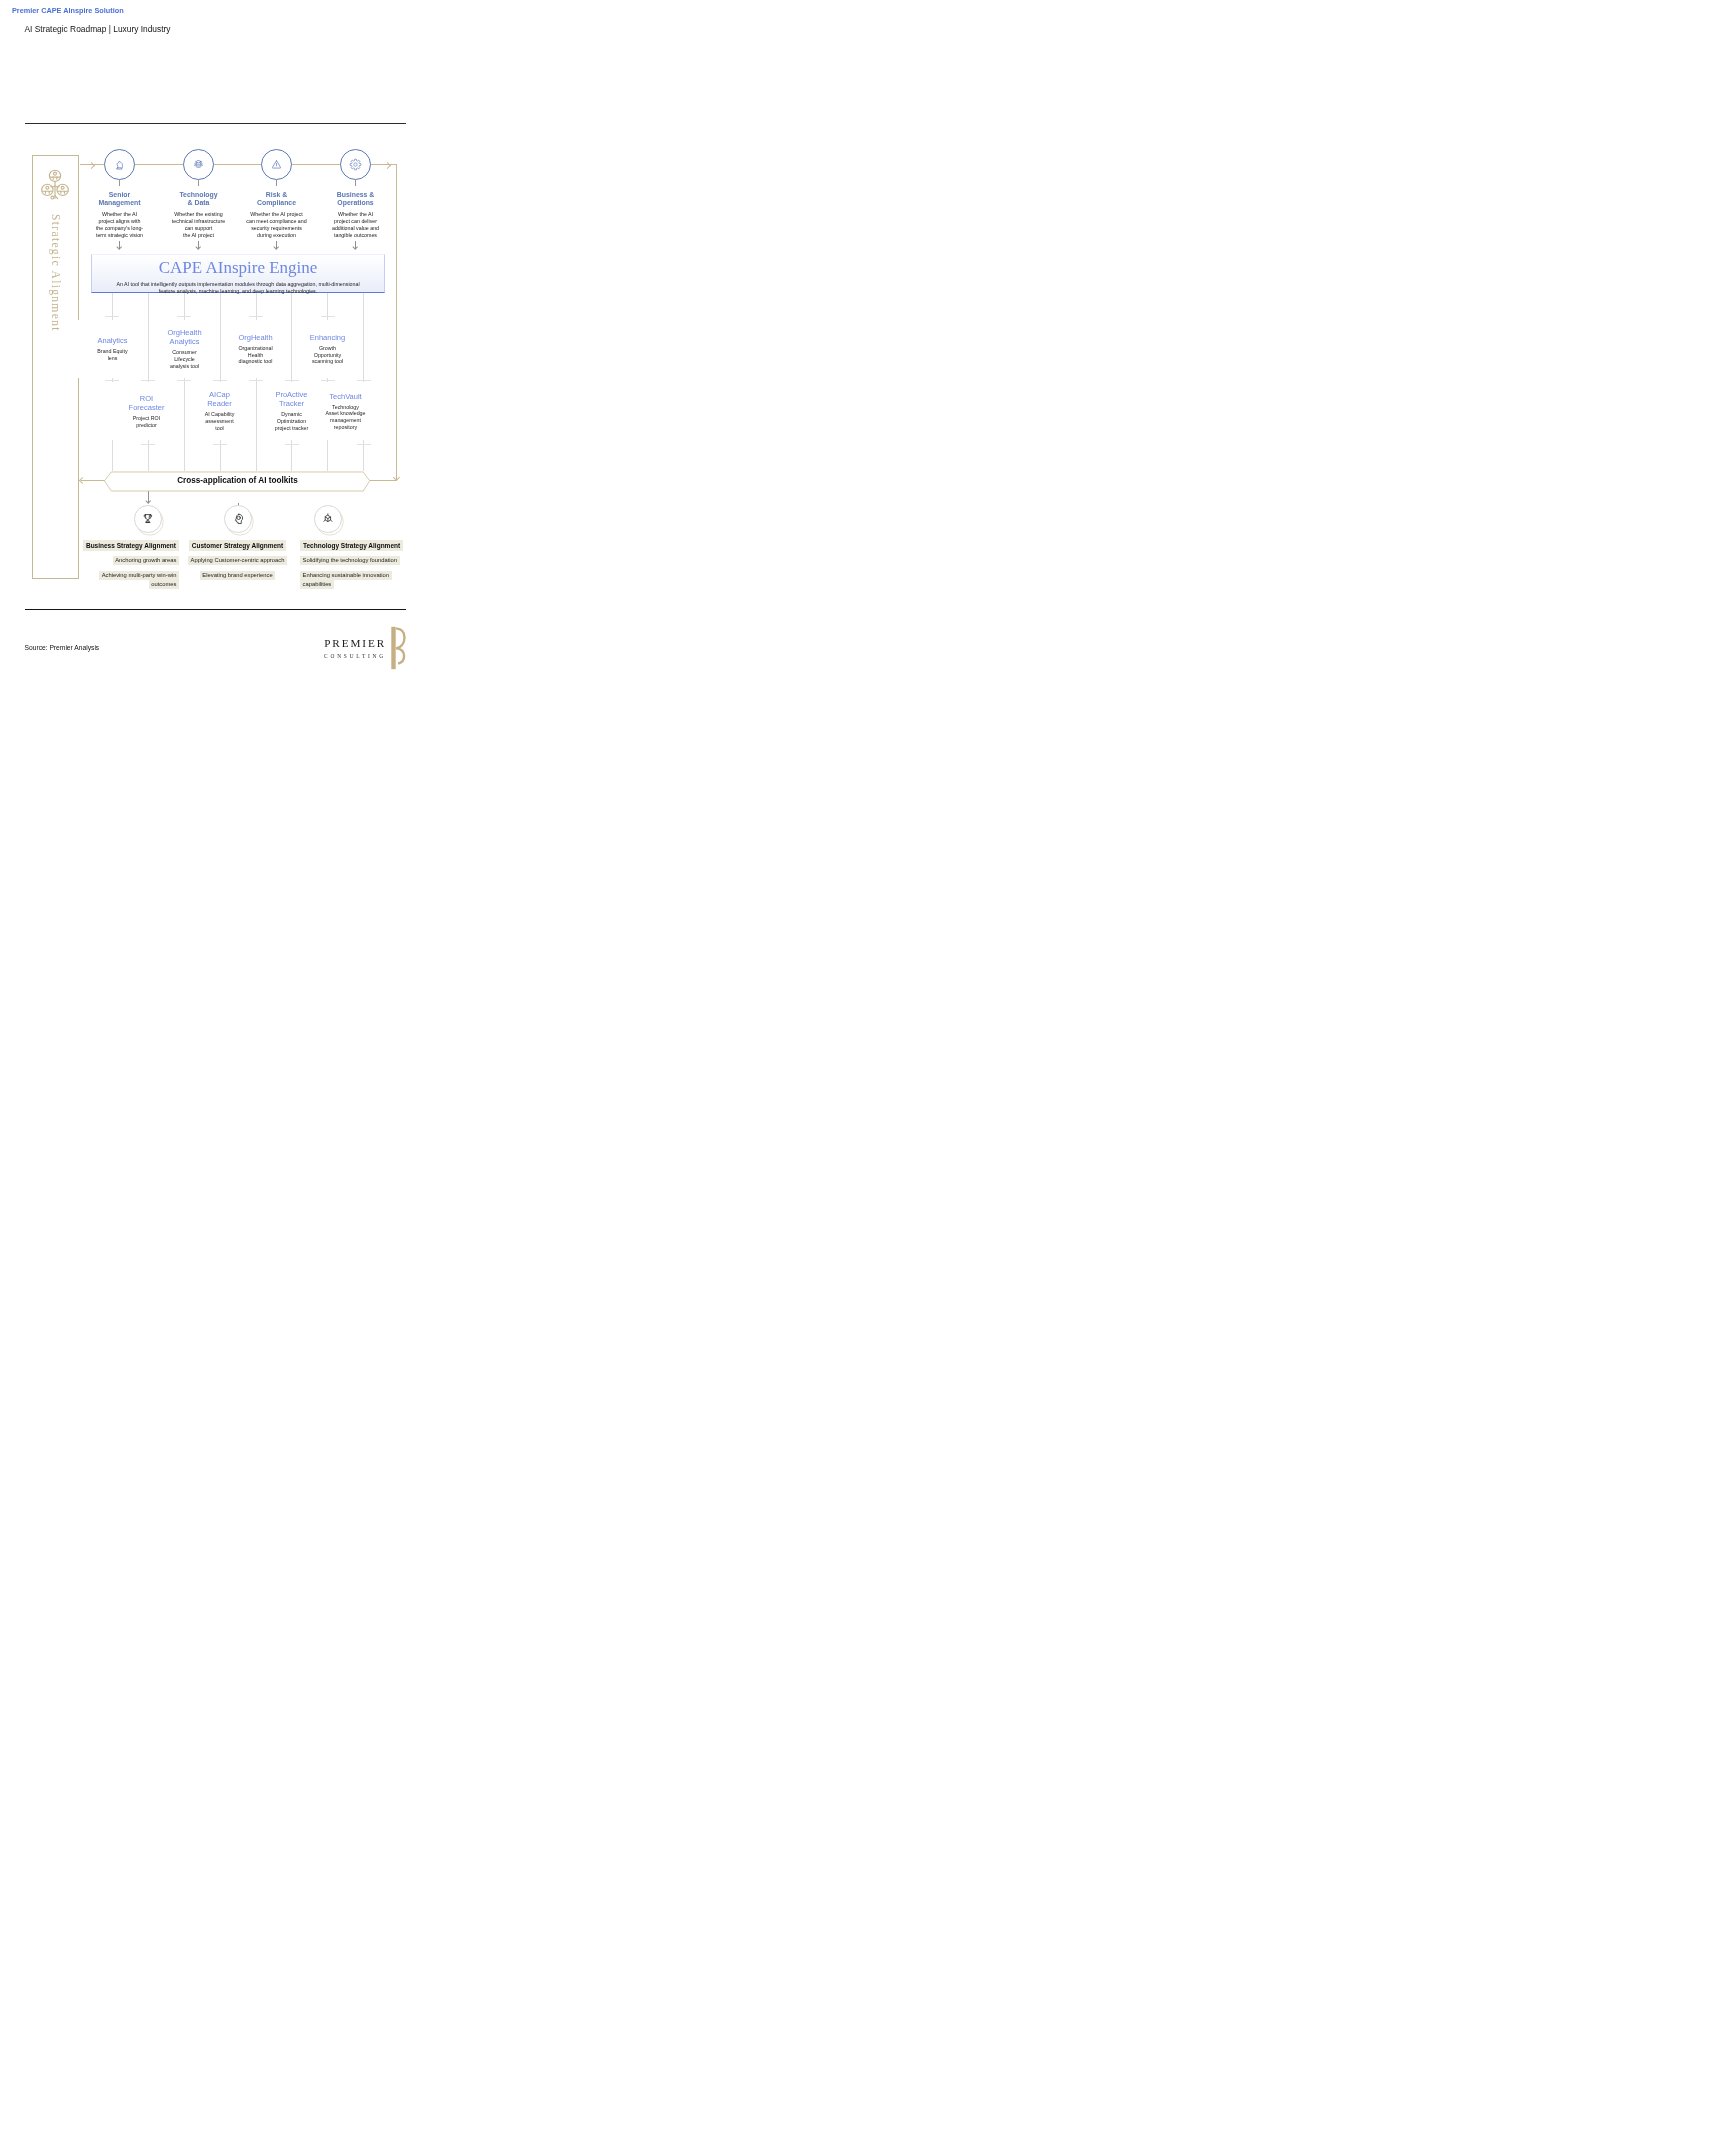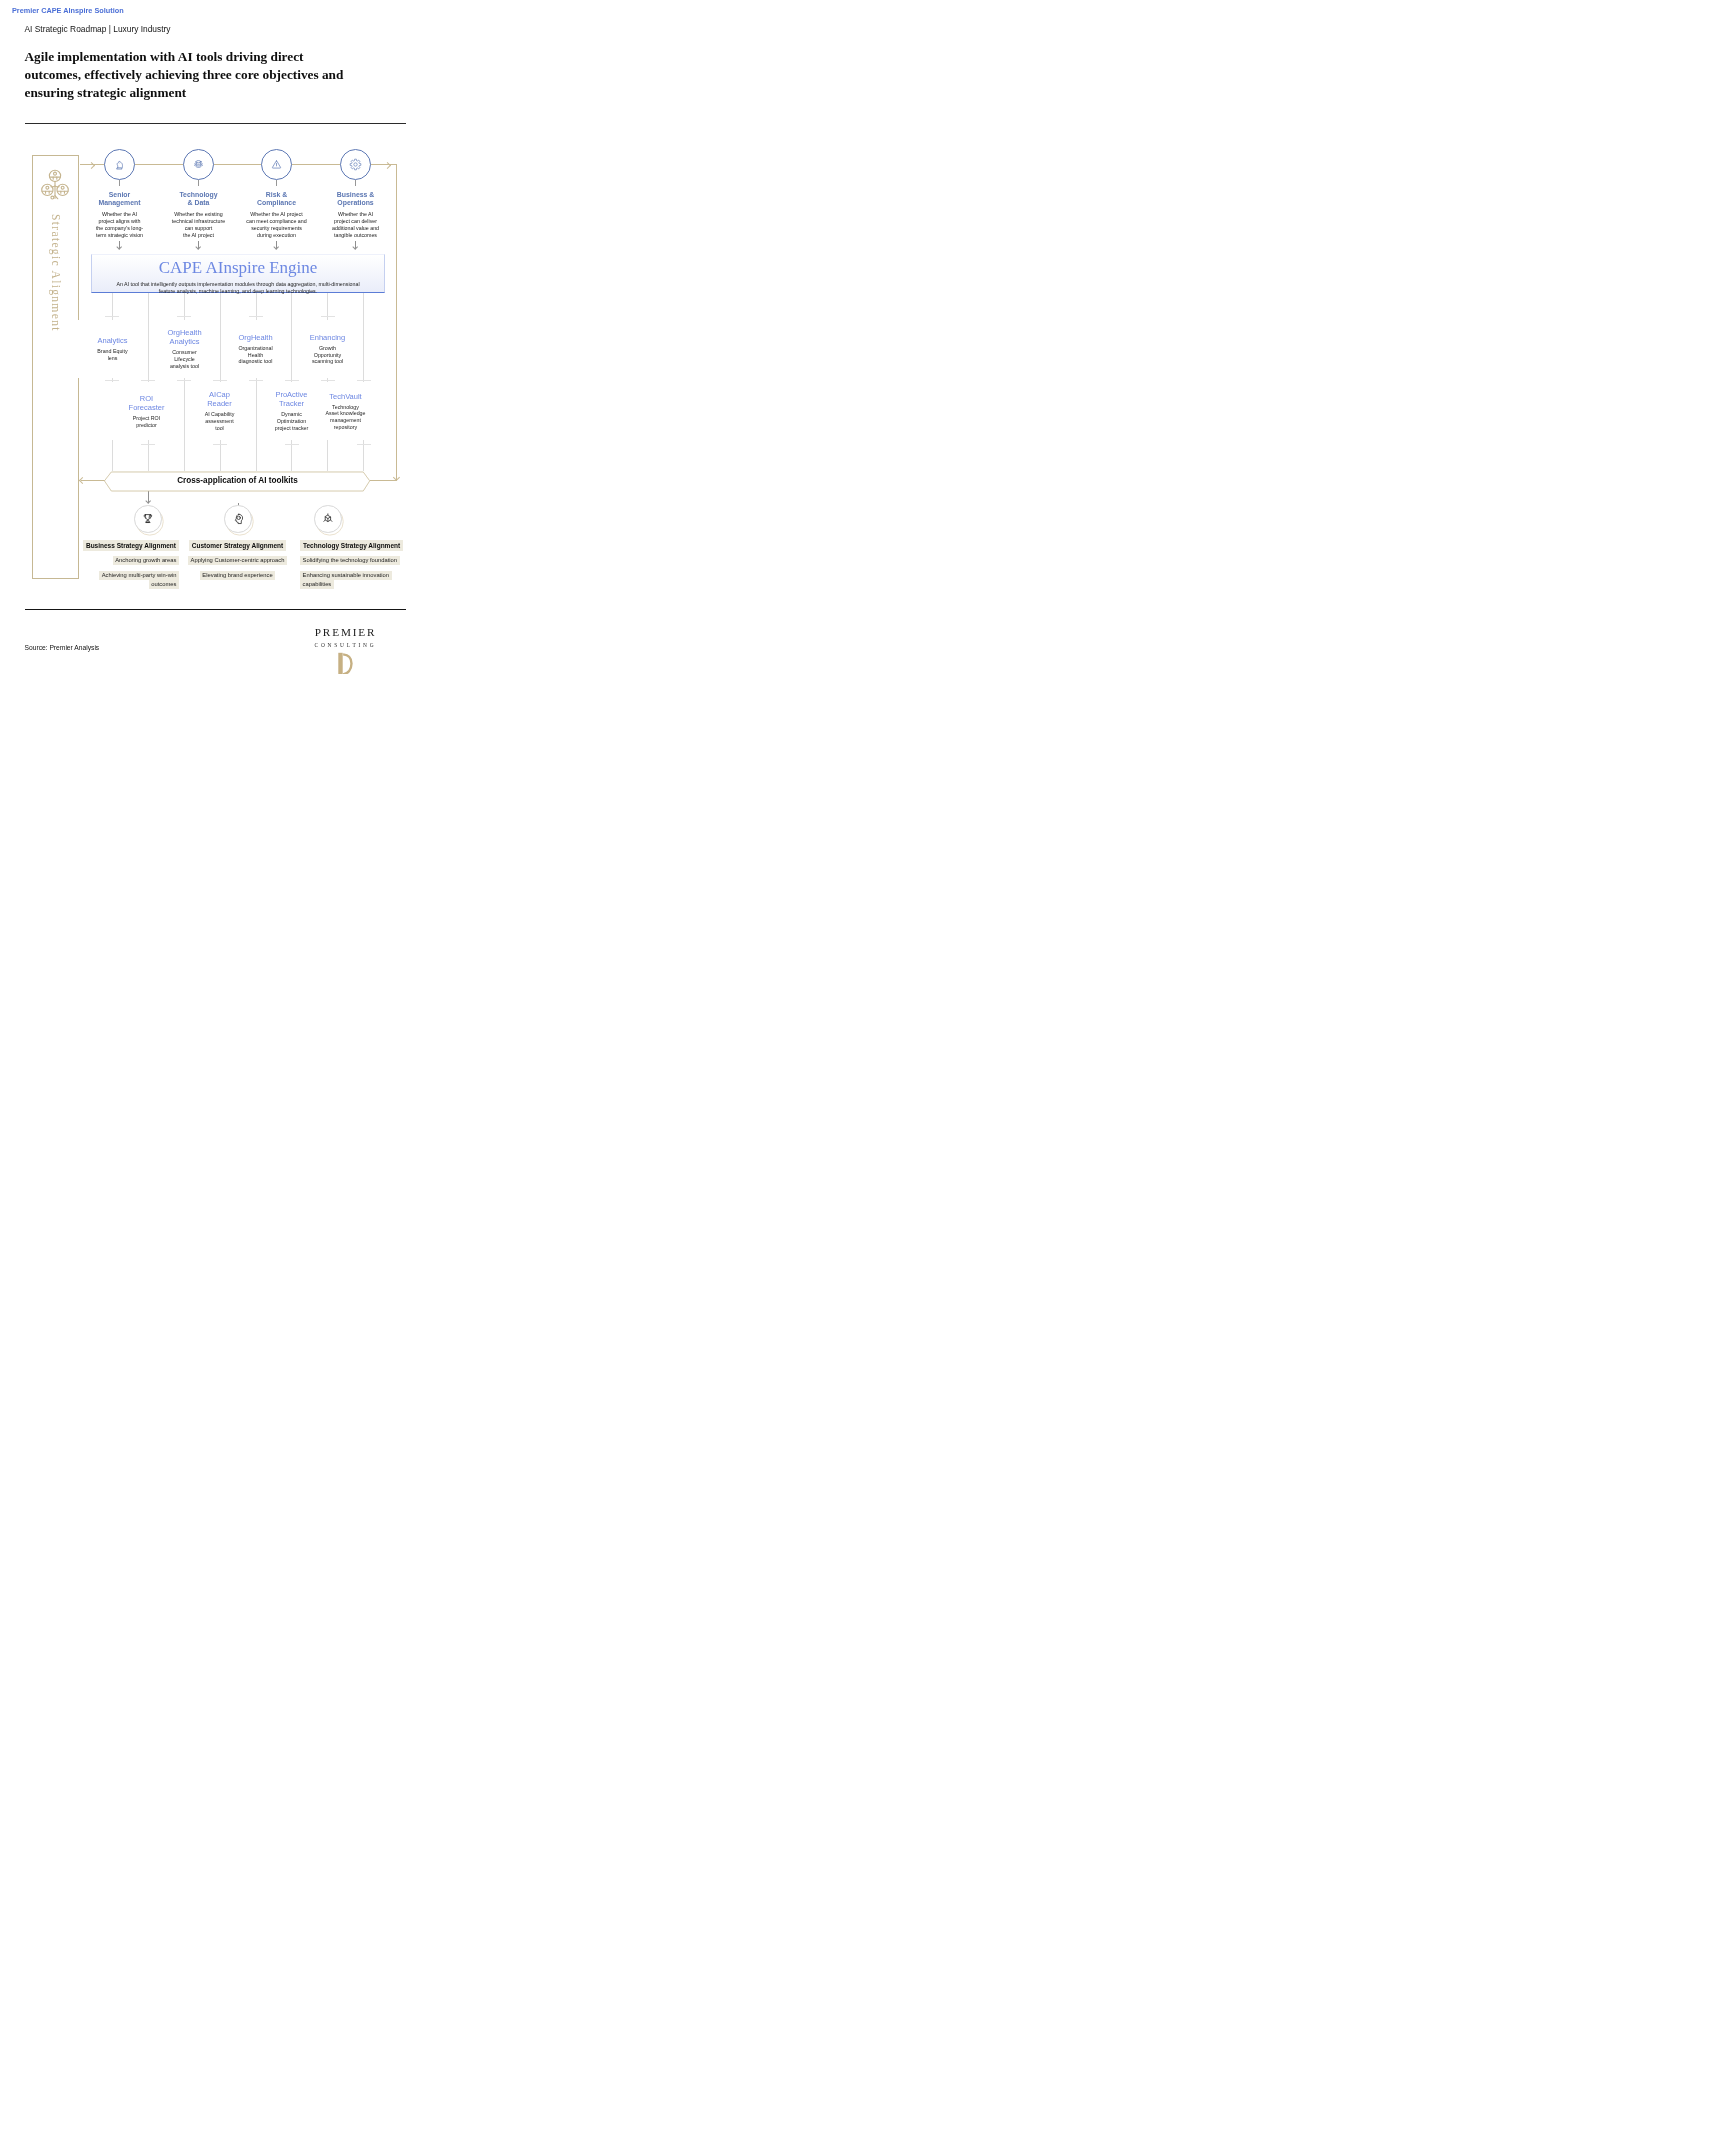--- a/index.html
+++ b/index.html
@@ -64,36 +64,33 @@
   .oarr{top:491px;height:12px;}
   
   .ocol{top:541px;font-size:5.8px;line-height:1.55;}
   .olabel span{background:#edeade;padding:1.7px 3px;font-size:6.5px;font-weight:bold;color:#0d0d0d;
                -webkit-box-decoration-break:clone;box-decoration-break:clone;}
   .oitem{margin-top:5.6px;}
   .oitem span{background:#edeade;padding:1.3px 2.6px;color:#1c1c1c;white-space:pre-line;
               -webkit-box-decoration-break:clone;box-decoration-break:clone;}
   
   .source{left:24.5px;top:644px;font-size:6.7px;color:#121212;}
-  .logo{left:284px;top:626px;width:123px;display:flex;justify-content:flex-end;align-items:center;gap:4px;flex-direction:column;}
+  .logo{left:284px;top:626px;width:123px;display:flex;justify-content:flex-end;align-items:center;gap:4px;}
   .logotxt{text-align:right;}
   .brand{font-family:"Liberation Serif",serif;font-size:11.2px;letter-spacing:1.9px;color:#1b1b1b;}
   .brandsub{margin-top:3.9px;font-family:"Liberation Serif",serif;font-size:5.4px;letter-spacing:2.8px;color:#2e2e2e;}
   svg{display:block;}
 </style>
 </head>
 <body>
 
 <div id="page">
 
   <div class="abs eyebrow">Premier CAPE AInspire Solution</div>
   <div class="abs subtitle">AI Strategic Roadmap | Luxury Industry</div>
-  <div class="abs heading pre">Agile implementation with AI tools driving direct
-outcomes, effectively achieving three core objectives and
-ensuring strategic alignment</div>
   <div class="abs rule1"></div>
 
   <div class="abs sidebar"></div>
   <div class="abs" style="left:38px;top:169px;z-index:2">
     <svg width="34" height="37" viewBox="0 0 80 92" fill="none" stroke="#c5b48e" stroke-width="2.8" stroke-linecap="round">
       <defs>
           <g id="ot">
             <circle r="14"></circle>
             <circle cy="-5.5" r="3.6"></circle>
             <path d="M-13 3.2h26"></path>

